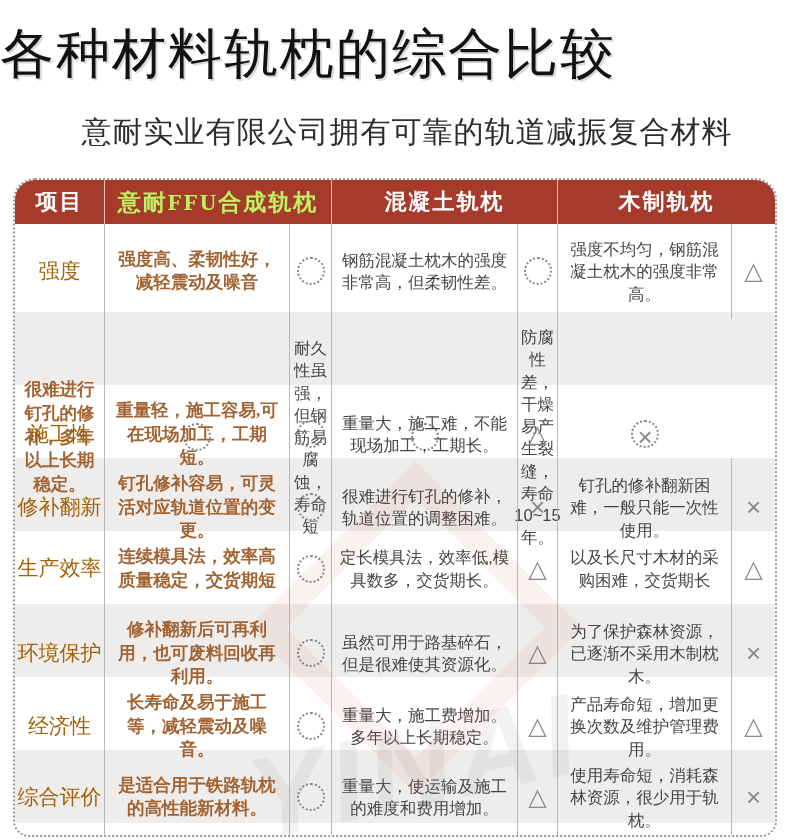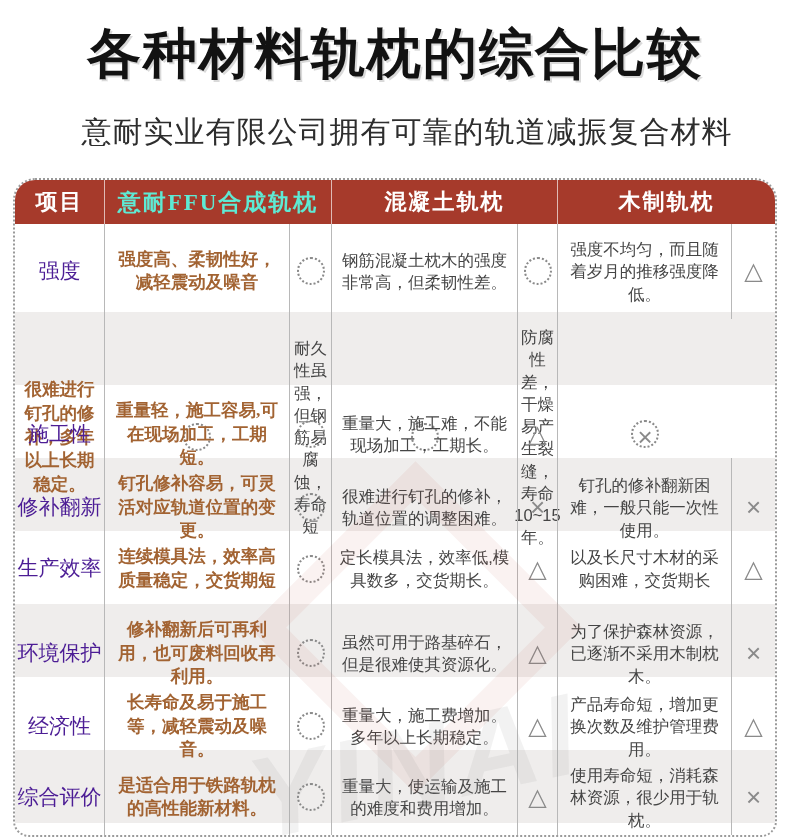--- a/index.html
+++ b/index.html
@@ -1,53 +1,53 @@
 <!DOCTYPE html>
 <html><head>
 <meta charset="utf-8">
 <style>
   html,body{margin:0;padding:0;}
   body{
     width:790px;height:840px;position:relative;background:#ffffff;
     font-family:"Liberation Sans", sans-serif;overflow:hidden;
   }
   .page-title{
-    position:absolute;top:18px;left:0;width:790px;text-align:center;
-    font-size:54px;font-weight:700;color:#121212;letter-spacing:2px;
+    position:absolute;top:18px;left:0;width:790px;
+    font-size:54px;font-weight:400;color:#121212;letter-spacing:2px;
     text-shadow:2px 2px 0 rgba(0,0,0,0.15);
   }
   .page-subtitle{
     position:absolute;top:112px;left:12px;width:790px;text-align:center;
     font-size:30px;color:#2d2d2d;letter-spacing:1px;
   }
   .cmp-table{
     position:absolute;left:13px;top:178px;width:764px;height:659px;
     box-sizing:border-box;border:2px dotted #9a9a9a;
     border-radius:22px 22px 16px 16px;overflow:hidden;background:#fff;
   }
   .grid{display:grid;grid-template-columns:90px 185px 42px 186px 40px 174px 43px;}
   .hgrid{display:grid;grid-template-columns:90px 227px 226px 217px;}
   .header-row{background:#a63a2b;height:44px;}
   .hcell{
     display:flex;align-items:center;justify-content:center;
     color:#fff;font-size:22px;font-weight:700;letter-spacing:2px;
     border-right:1px solid rgba(255,255,255,0.65);
   }
   .hcell:last-child{border-right:none;}
-  .hcell.ffu-h{color:#5eead4;font-family:"Liberation Serif", serif;font-size:23px;}
+  .hcell.ffu-h{color:#bef264;font-family:"Liberation Serif", serif;font-size:23px;}
   .brow{background:#ffffff;height:73px;}
   .brow.first{height:88px;}
   .brow.alt{background:#efedec;}
   .cell{
     display:flex;align-items:center;justify-content:center;
     text-align:center;padding:14px 7px;box-sizing:border-box;
     border-right:1px solid #b8b8b8;line-height:1.35;
   }
   .cell.last{border-right:none;}
-  .label-cell{font-size:21px;color:#4c1d95;letter-spacing:0px;padding:4px 2px;}
+  .label-cell{font-size:21px;color:#a16207;letter-spacing:0px;padding:4px 2px;}
   .ffu-cell{
     font-family:"Liberation Serif", serif;font-weight:700;
     font-size:17.5px;color:#a26332;
   }
   .body-cell{font-size:16.5px;color:#454545;}
   .sym-cell{padding:0;}
   .circle-glyph{
     width:24px;height:24px;border:2px dotted #8a8a8a;border-radius:50%;
     display:inline-block;background:transparent;
   }
@@ -82,21 +82,21 @@
       <div class="grid brow first">
         <div class="cell label-cell">强度</div>
         <div class="cell ffu-cell">强度高、柔韧性好，减轻震动及噪音</div>
         <div class="cell sym-cell">
           <span class="circle-glyph"></span>
         </div>
         <div class="cell body-cell">钢筋混凝土枕木的强度非常高，但柔韧性差。</div>
         <div class="cell sym-cell">
           <span class="circle-glyph"></span>
         </div>
-        <div class="cell body-cell">强度不均匀，而且随着岁月的推移强度降低。</div>
+        <div class="cell body-cell">强度不均匀，钢筋混凝土枕木的强度非常高。</div>
         <div class="cell sym-cell last">
           <span class="tri-glyph">△</span>
         </div>
       </div>
       <div class="grid brow alt">
         <div class="cell ffu-cell">很难进行钉孔的修补，多年以上长期稳定。</div>
         <div class="cell sym-cell">
           <span class="circle-glyph"></span>
         </div>
         <div class="cell body-cell">耐久性虽强，但钢筋易腐蚀，寿命短</div>

